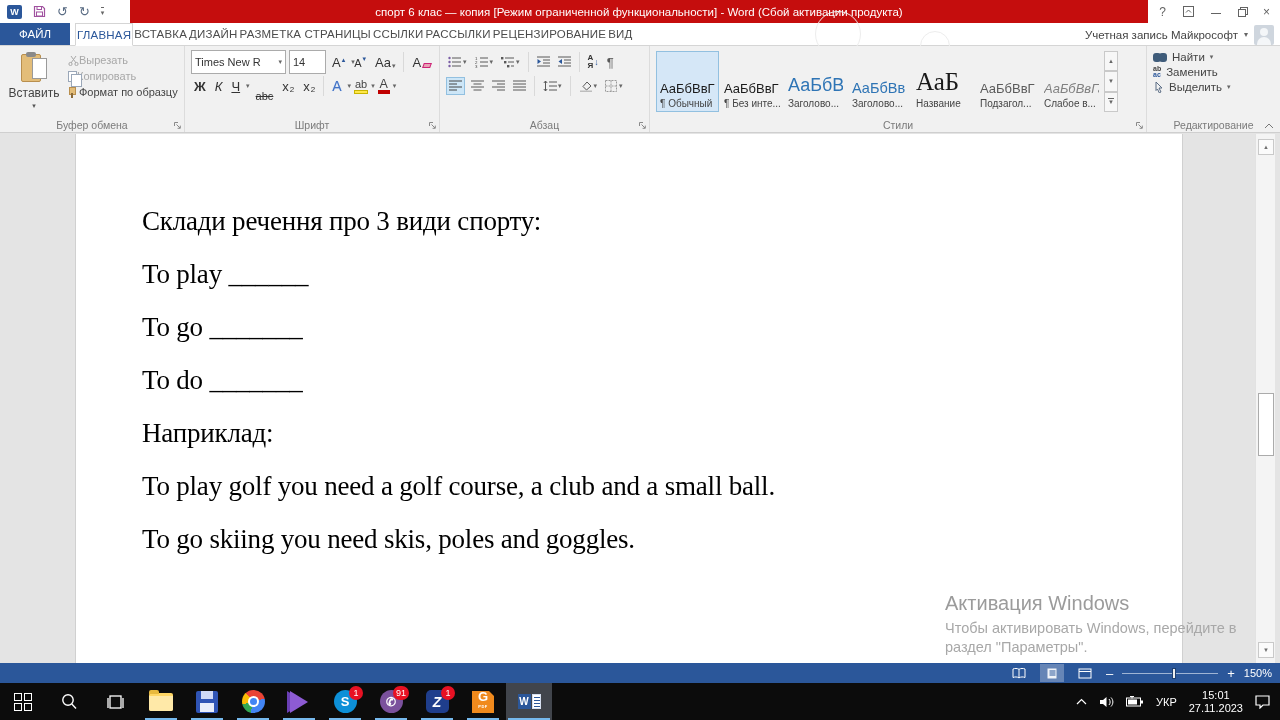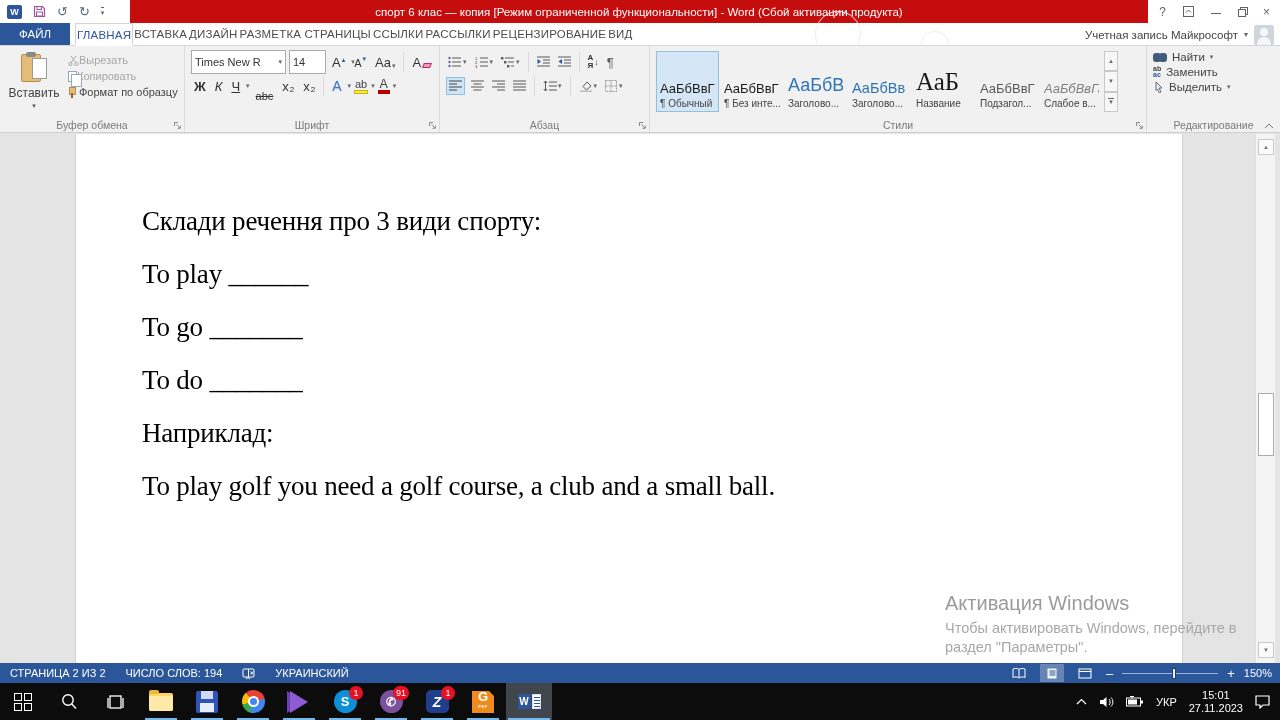--- a/index.html
+++ b/index.html
@@ -503,50 +503,38 @@
 
 <div class="docarea">
   <div class="page">
     <div class="page-content">
       <p>Склади речення про 3 види спорту:</p>
       <p>To play ______</p>
       <p>To go _______</p>
       <p>To do _______</p>
       <p>Наприклад:</p>
       <p>To play golf you need a golf course, a club and a small ball.</p>
+      <p>To go skiing you need skis, poles and goggles.</p>
     </div>
   </div>
   <div class="watermark">
     <div class="wm-title">Активация Windows</div>
     <div class="wm-body">
       <div>Чтобы активировать Windows, перейдите в</div>
       <div>раздел "Параметры".</div>
     </div>
   </div>
   <div class="vscroll">
     <div class="vs-arrow vs-up">▲</div>
     <div class="vs-thumb"></div>
     <div class="vs-arrow vs-down">▼</div>
   </div>
 </div>
 
 <div class="statusbar">
-  <div class="sb-left">
-    <span class="sb-item">СТРАНИЦА 2 ИЗ 2</span>
-    <span class="sb-item">ЧИСЛО СЛОВ: 194</span>
-    <span class="sb-item">
-      <svg width="13" height="13" viewBox="0 0 13 13">
-          <rect x="1" y="2" width="11" height="8" rx="1" fill="none" stroke="#fff"></rect>
-          <path d="M6.5 2v8" stroke="#fff"></path>
-          <path d="M4 12l2-1.5L8 12" fill="none" stroke="#fff"></path>
-          <path d="M8.5 4.5l2.5 3M11 4.5l-2.5 3" stroke="#fff"></path>
-        </svg>
-    </span>
-    <span class="sb-item">УКРАИНСКИЙ</span>
-  </div>
   <div class="sb-right">
     <span class="sb-view">
       <svg width="14" height="11" viewBox="0 0 14 11">
           <path d="M1 1c2-.8 4-.8 6 .3 2-1.1 4-1.1 6-.3v8.5c-2-.8-4-.8-6 .3-2-1.1-4-1.1-6-.3z" fill="none" stroke="#fff"></path>
           <path d="M7 1.3v8.5" stroke="#fff"></path>
         </svg>
     </span>
     <span class="sb-view active">
       <svg width="12" height="13" viewBox="0 0 12 13">
           <rect x="1.5" y="1.5" width="9" height="10" fill="#fff" opacity=".9"></rect>

